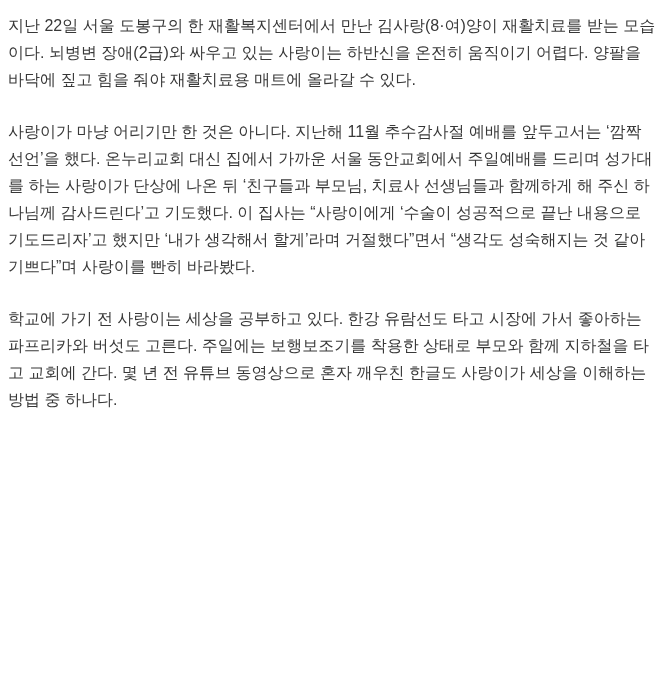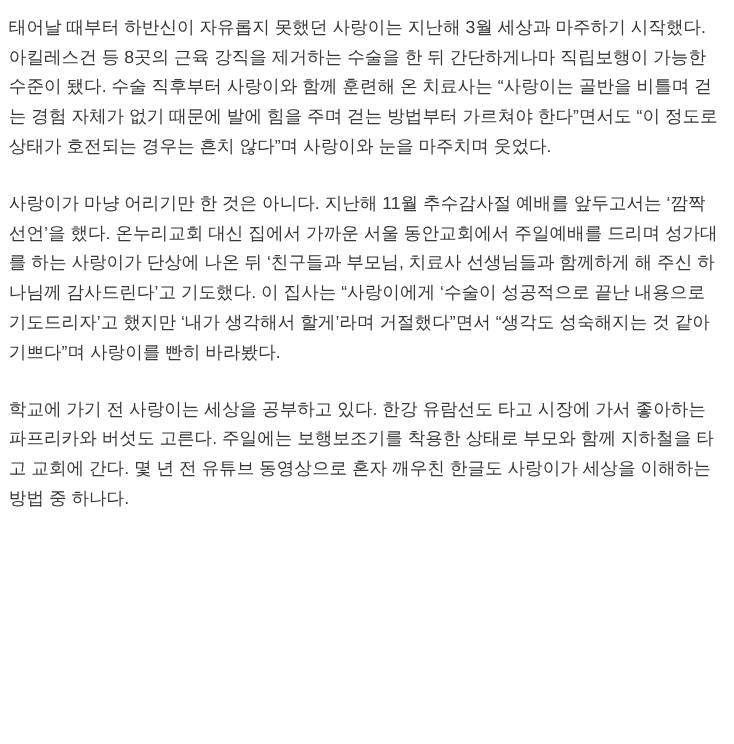--- a/index.html
+++ b/index.html
@@ -28,16 +28,16 @@
     margin: 0 0 25px 0;
   }
   .article-body p:last-child {
     margin-bottom: 0;
   }
 </style>
 </head>
 <body>
 
 <div class="article-body">
-  <p>태어날 때부터 하반신이 자유롭지 못했던 사랑이는 지난해 3월 세상과 마주하기 시작했다. 아킬레스건 등 8곳의 근육 강직을 제거하는 수술을 한 뒤 간단하게나마 직립보행이 가능한 수준이 됐다. 수술 직후부터 사랑이와 함께 훈련해 온 치료사는 “사랑이는 골반을 비틀며 걷는 경험 자체가 없기 때문에 발에 힘을 주며 걷는 방법부터 가르쳐야 한다”면서도 “이 정도로 상태가 호전되는 경우는 흔치 않다”며 사랑이와 눈을 마주치며 웃었다.</p>
+  <p>지난 22일 서울 도봉구의 한 재활복지센터에서 만난 김사랑(8·여)양이 재활치료를 받는 모습이다. 뇌병변 장애(2급)와 싸우고 있는 사랑이는 하반신을 온전히 움직이기 어렵다. 양팔을 바닥에 짚고 힘을 줘야 재활치료용 매트에 올라갈 수 있다.</p>
   <p>사랑이가 마냥 어리기만 한 것은 아니다. 지난해 11월 추수감사절 예배를 앞두고서는 ‘깜짝 선언’을 했다. 온누리교회 대신 집에서 가까운 서울 동안교회에서 주일예배를 드리며 성가대를 하는 사랑이가 단상에 나온 뒤 ‘친구들과 부모님, 치료사 선생님들과 함께하게 해 주신 하나님께 감사드린다’고 기도했다. 이 집사는 “사랑이에게 ‘수술이 성공적으로 끝난 내용으로 기도드리자’고 했지만 ‘내가 생각해서 할게’라며 거절했다”면서 “생각도 성숙해지는 것 같아 기쁘다”며 사랑이를 빤히 바라봤다.</p>
   <p>학교에 가기 전 사랑이는 세상을 공부하고 있다. 한강 유람선도 타고 시장에 가서 좋아하는 파프리카와 버섯도 고른다. 주일에는 보행보조기를 착용한 상태로 부모와 함께 지하철을 타고 교회에 간다. 몇 년 전 유튜브 동영상으로 혼자 깨우친 한글도 사랑이가 세상을 이해하는 방법 중 하나다.</p>
 </div>
 
 </body></html>

